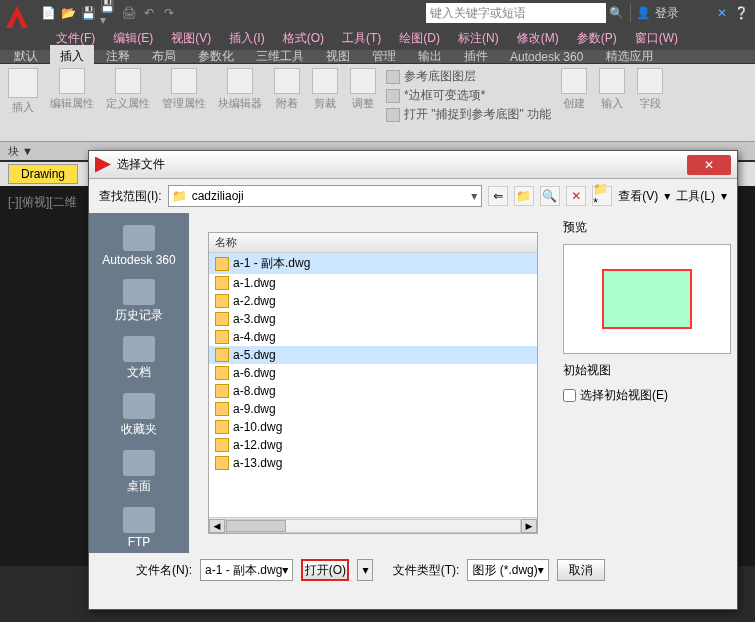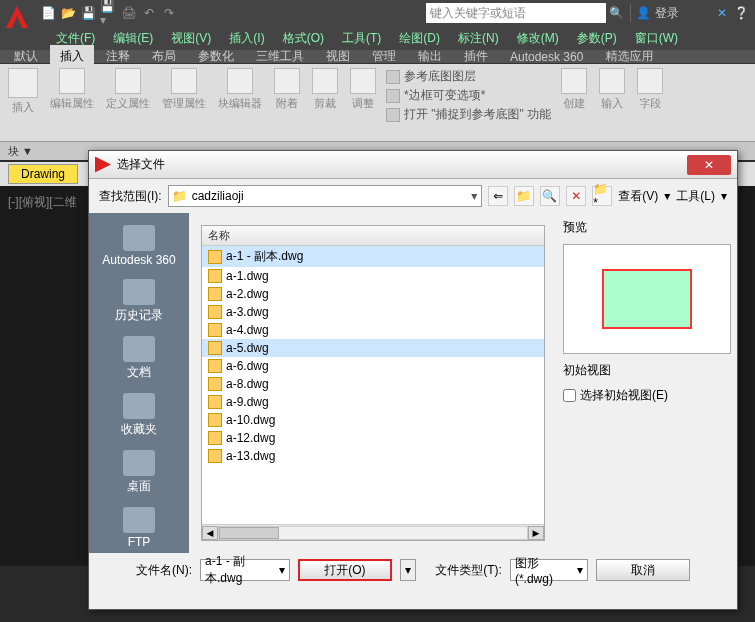--- a/index.html
+++ b/index.html
@@ -1,21 +1,21 @@
 <!DOCTYPE html>
 <html><head>
 <meta charset="utf-8">
 <style>
 *{box-sizing:border-box;margin:0;padding:0;font-family:"Microsoft YaHei","SimSun",sans-serif;font-size:12px}
 body{background:#2a2a2a;width:755px;height:622px;overflow:hidden;position:relative}
 .qat{background:#444;height:26px;display:flex;align-items:center;padding:0 4px;gap:2px}
 .qat-ico{width:18px;height:18px;display:inline-flex;align-items:center;justify-content:center;color:#999}
 .sep{width:1px;height:18px;background:#666;margin:0 2px}
 .search{margin-left:auto;background:#fff;height:20px;width:180px;padding:0 4px;display:flex;align-items:center;color:#888}
-.menubar{background:#444;height:24px;display:flex;align-items:center;padding:0 8px;gap:18px;color:#86efac}
+.menubar{background:#444;height:24px;display:flex;align-items:center;padding:0 8px;gap:18px;color:#f9a8d4}
 .logo{width:30px;height:30px;position:absolute;top:2px;left:2px;z-index:5}
 .menubar span{cursor:default}
 .tabbar{background:#555;height:14px;display:flex;align-items:center;padding:0 4px;gap:2px;color:#ccc;border-bottom:1px solid #333}
 .tab{padding:3px 10px}
 .tab.active{background:#ddd;color:#000}
 .ribbon{background:#ddd;height:78px;display:flex;padding:4px 6px;gap:8px;border-bottom:1px solid #999;position:relative}
 .rgroup{display:flex;flex-direction:column;align-items:center;gap:2px;color:#888;padding:0 2px}
 .rgroup .ico{width:26px;height:26px;border:1px solid #bbb;background:#eee}
 .rgroup .lbl{font-size:11px}
 .rgroup.big .ico{width:30px;height:30px}
@@ -32,39 +32,39 @@
 .dtitle .ared{width:16px;height:16px;background:#d22;clip-path:polygon(0 0,100% 50%,0 100%)}
 .dclose{margin-left:auto;width:44px;height:20px;background:#d04040;color:#fff;display:flex;align-items:center;justify-content:center;border-radius:2px}
 .drow{display:flex;align-items:center;gap:6px;padding:6px 10px}
 .combo{flex:1;height:22px;background:#fff;border:1px solid #999;display:flex;align-items:center;padding:0 4px}
 .combo .dd{margin-left:auto;color:#555}
 .tbtn{width:20px;height:20px;border:1px solid #ccc;display:flex;align-items:center;justify-content:center;background:#f5f5f5}
 .dbody{display:flex;height:340px}
 .places{width:100px;background:#6a7a8a;display:flex;flex-direction:column;align-items:center;padding:8px 0;gap:4px;color:#fff}
 .place{display:flex;flex-direction:column;align-items:center;gap:2px;font-size:11px;padding:4px}
 .place .pi{width:32px;height:26px;background:#9ab;border-radius:3px}
-.filepane{flex:1;display:flex;flex-direction:column;background:#fff;border:1px solid #aaa;margin:12px}
+.filepane{flex:1;display:flex;flex-direction:column;background:#fff;border:1px solid #aaa;margin:19px}
 .fheader{height:20px;background:linear-gradient(#fafafa,#e4e4e4);border-bottom:1px solid #ccc;display:flex;align-items:center;padding:0 6px;font-size:11px;color:#333}
 .flist{flex:1;overflow:auto}
 .fitem{display:flex;align-items:center;gap:4px;padding:2px 6px;font-size:12px}
 .fitem.sel{background:#cde6ff}
 .fitem .fi{width:14px;height:14px;background:#fc6;border:1px solid #c90}
 .hscroll{height:16px;background:#e8e8e8;border-top:1px solid #ccc;display:flex;align-items:center}
 .hscroll .ar{width:16px;height:14px;background:#ddd;border:1px solid #aaa;display:flex;align-items:center;justify-content:center;font-size:9px}
 .hscroll .tr{flex:1;height:14px;background:#f0f0f0;border:1px solid #ccc;position:relative}
 .hscroll .th{position:absolute;left:0;width:60px;height:100%;background:#cfcfcf;border:1px solid #aaa}
 .preview{width:180px;padding:6px;display:flex;flex-direction:column;gap:8px}
 .pvbox{border:1px solid #aaa;background:#fff;height:110px;display:flex;align-items:center;justify-content:center}
 .pvimg{width:90px;height:60px;border:2px solid #f33;background:#afc}
 .chk{display:flex;align-items:center;gap:4px;font-size:12px}
 .dfooter{padding:6px 23px;display:flex;flex-direction:row;gap:6px}
 .frow{display:flex;align-items:center;gap:8px}
 .frow .lbl{width:80px;text-align:right}
 .frow .inp{flex:1;height:22px;background:#fff;border:1px solid #999;padding:0 4px;display:flex;align-items:center}
-.btn{width:94px;height:22px;border:1px solid #999;background:linear-gradient(#fff,#ddd);display:flex;align-items:center;justify-content:center}
+.btn{width:48px;height:22px;border:1px solid #999;background:linear-gradient(#fff,#ddd);display:flex;align-items:center;justify-content:center}
 .btn.hl{border:2px solid #d22}
 .ddbtn{width:16px;height:22px;border:1px solid #999;background:#eee;display:flex;align-items:center;justify-content:center}
 </style>
 </head>
 <body>
 
 <div class="qat">
   <div class="logo"><svg viewBox="0 0 30 30">
         <path d="M4 26 L15 4 L26 26 L20 26 L15 14 L10 26 Z" fill="#d22"></path>
       </svg></div>

